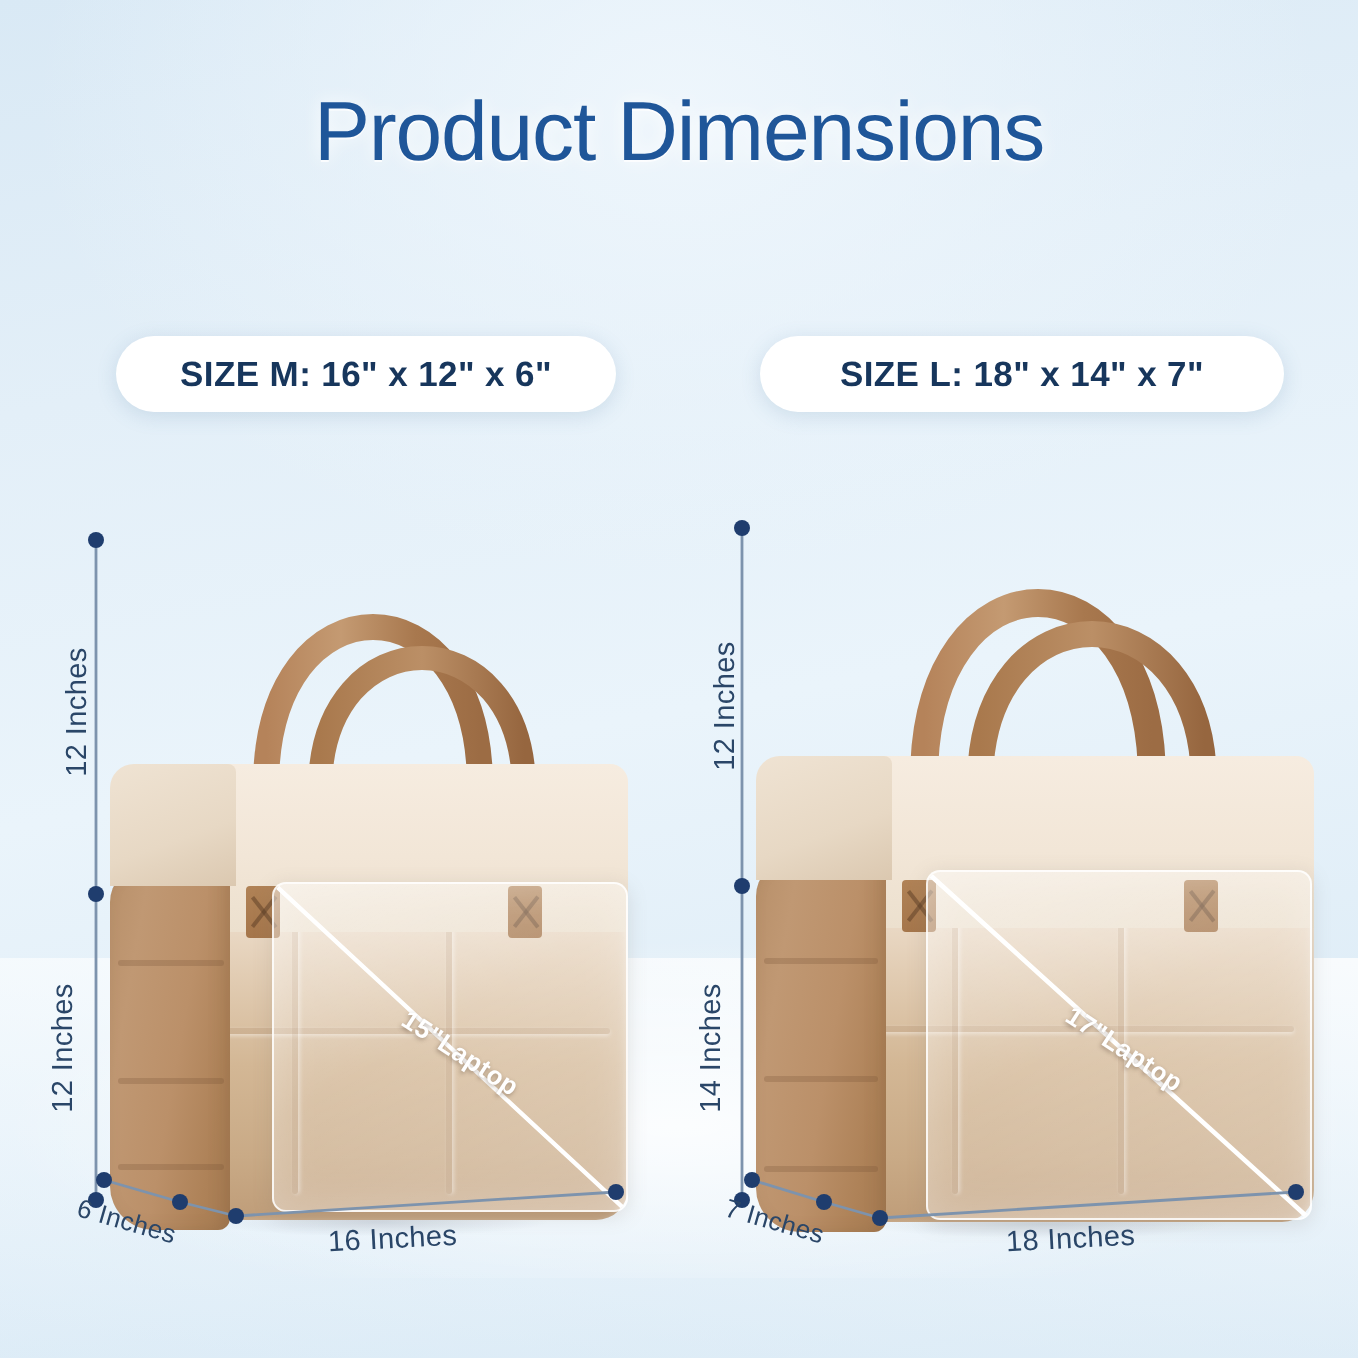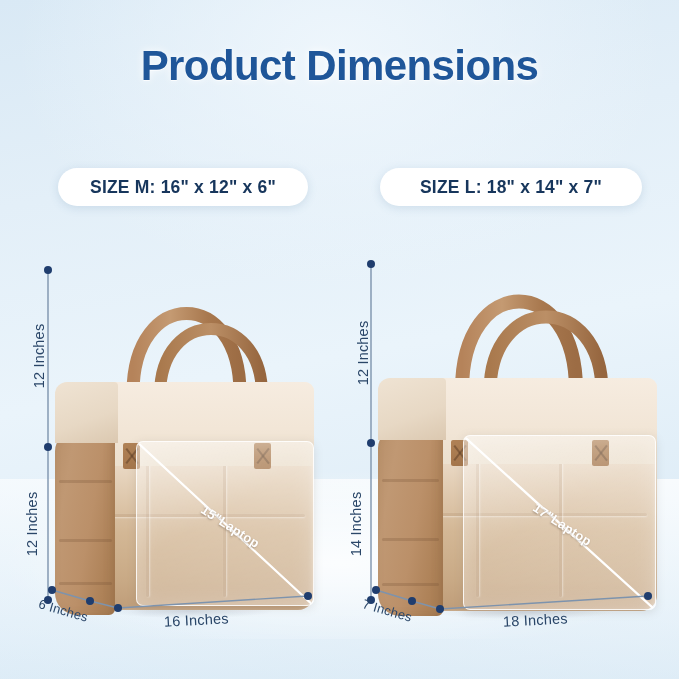--- a/index.html
+++ b/index.html
@@ -44,21 +44,21 @@
   }
 
   
   .title {
     position: absolute;
     top: 42px;
     left: 0;
     width: 100%;
     text-align: center;
     font-size: 42px;
-    font-weight: bold;
+    font-weight: normal;
     letter-spacing: -0.6px;
     color: #1f5699;
     text-shadow: 0 0 9px rgba(255,255,255,0.95), 0 1px 0 rgba(255,255,255,0.8);
     white-space: nowrap;
   }
 
   
   .pill {
     position: absolute;
     top: 168px;

